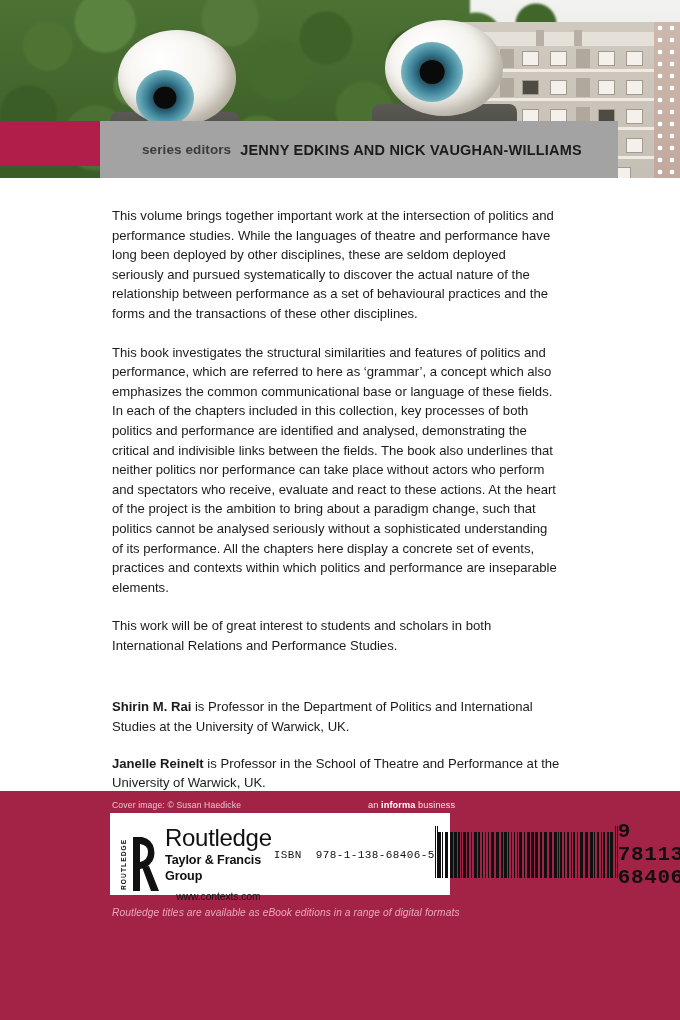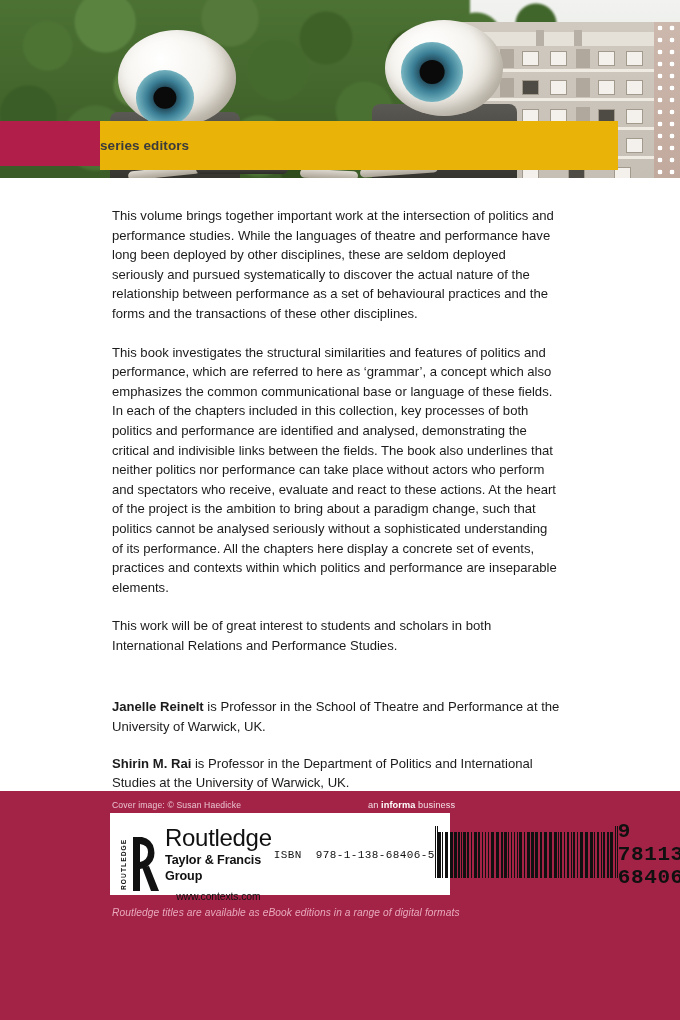--- a/index.html
+++ b/index.html
@@ -136,23 +136,24 @@
   .band-row {
     position:absolute; left:0; top:121px;
     width:680px; height:45px;
     display:flex;
   }
   .band-maroon {
     width:100px; height:45px;
     background:#b01e49;
   }
   .band-white {
-    flex:1; height:49px;
-    background:#eab308;
+    flex:1; height:57px;
+    background:#a3a3a3;
     display:flex; align-items:center;
+    padding-left:42px;
     max-width:518px;
   }
   .se-label {
     font-size:13.5px; font-weight:bold; color:#3b3b3b;
     letter-spacing:.1px;
   }
   .se-names {
     font-size:14.5px; font-weight:bold; color:#1c1c1c;
     letter-spacing:.2px; margin-left:9px;
   }
@@ -329,31 +330,32 @@
     <div class="arm-bar" style="left:128px; top:168px; width:72px; transform:rotate(-6deg);"></div>
     <div class="arm-dark" style="left:196px; top:164px; width:92px;"></div>
     <div class="arm-bar" style="left:300px; top:170px; width:58px; transform:rotate(3deg);"></div>
     <div class="arm-bar" style="left:360px; top:166px; width:78px; transform:rotate(-4deg);"></div>
   </div>
 
   <div class="band-row">
     <div class="band-maroon"></div>
     <div class="band-white">
       <span class="se-label">series editors</span>
+      <span class="se-names">JENNY EDKINS AND NICK VAUGHAN-WILLIAMS</span>
     </div>
   </div>
 
   <div class="body-col">
     <p class="para">This volume brings together important work at the intersection of politics and performance studies. While the languages of theatre and performance have long been deployed by other disciplines, these are seldom deployed seriously and pursued systematically to discover the actual nature of the relationship between performance as a set of behavioural practices and the forms and the transactions of these other disciplines.</p>
     <p class="para">This book investigates the structural similarities and features of politics and performance, which are referred to here as ‘grammar’, a concept which also emphasizes the common communicational base or language of these fields. In each of the chapters included in this collection, key processes of both politics and performance are identified and analysed, demonstrating the critical and indivisible links between the fields. The book also underlines that neither politics nor performance can take place without actors who perform and spectators who receive, evaluate and react to these actions. At the heart of the project is the ambition to bring about a paradigm change, such that politics cannot be analysed seriously without a sophisticated understanding of its performance. All the chapters here display a concrete set of events, practices and contexts within which politics and performance are inseparable elements.</p>
     <p class="para">This work will be of great interest to students and scholars in both International Relations and Performance Studies.</p>
 
     <div class="bio-block">
+      <p class="bio"><b>Shirin M. Rai</b><span> is Professor in the Department of Politics and International Studies at the University of Warwick, UK.</span></p>
       <p class="bio"><b>Janelle Reinelt</b><span> is Professor in the School of Theatre and Performance at the University of Warwick, UK.</span></p>
-      <p class="bio"><b>Shirin M. Rai</b><span> is Professor in the Department of Politics and International Studies at the University of Warwick, UK.</span></p>
     </div>
 
     <div class="subjects">INTERNATIONAL RELATIONS / PERFORMANCE STUDIES / CULTURAL STUDIES</div>
   </div>
 
   <div class="bottom-band">
     <div class="cover-credit">Cover image: © Susan Haedicke</div>
     <div class="informa"><span>an </span><b>informa</b><span> business</span></div>
 
     <div class="label-box">

